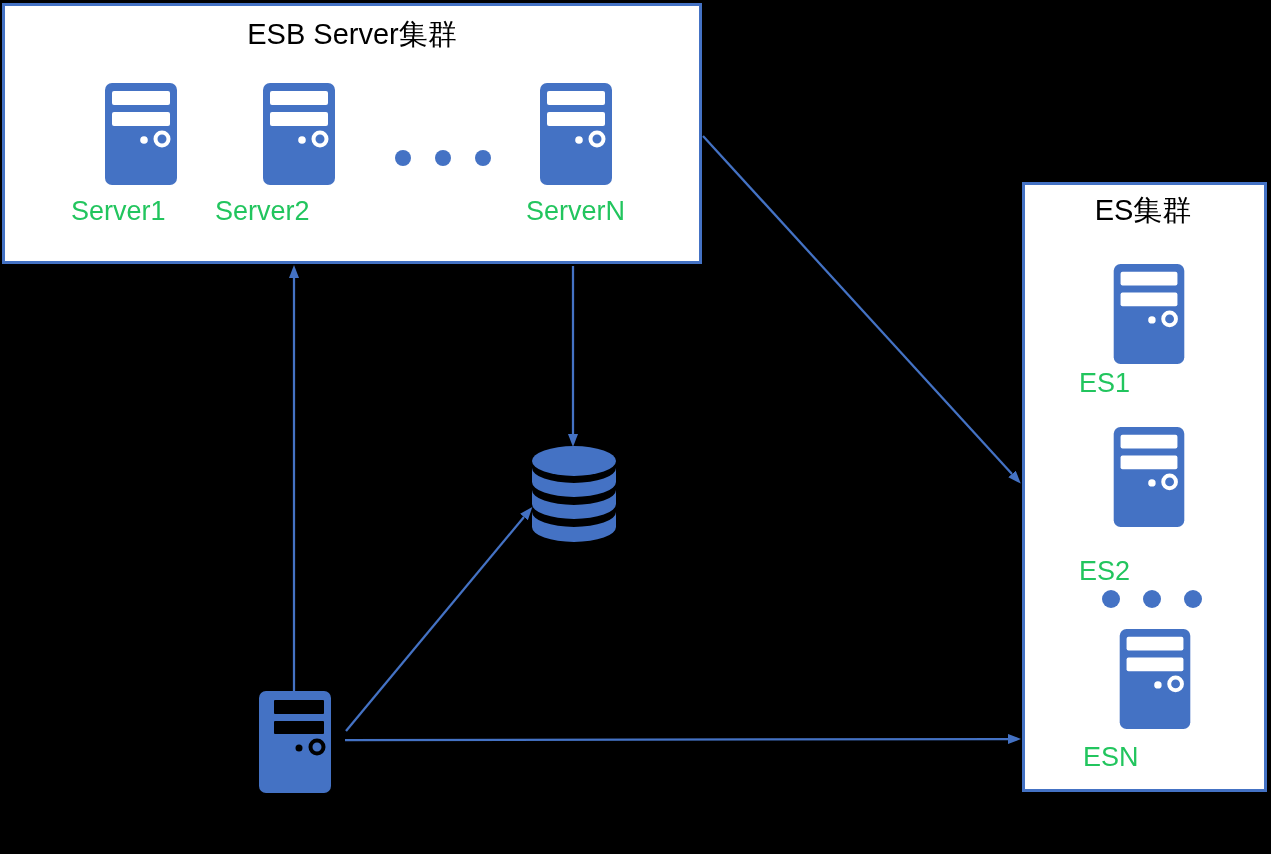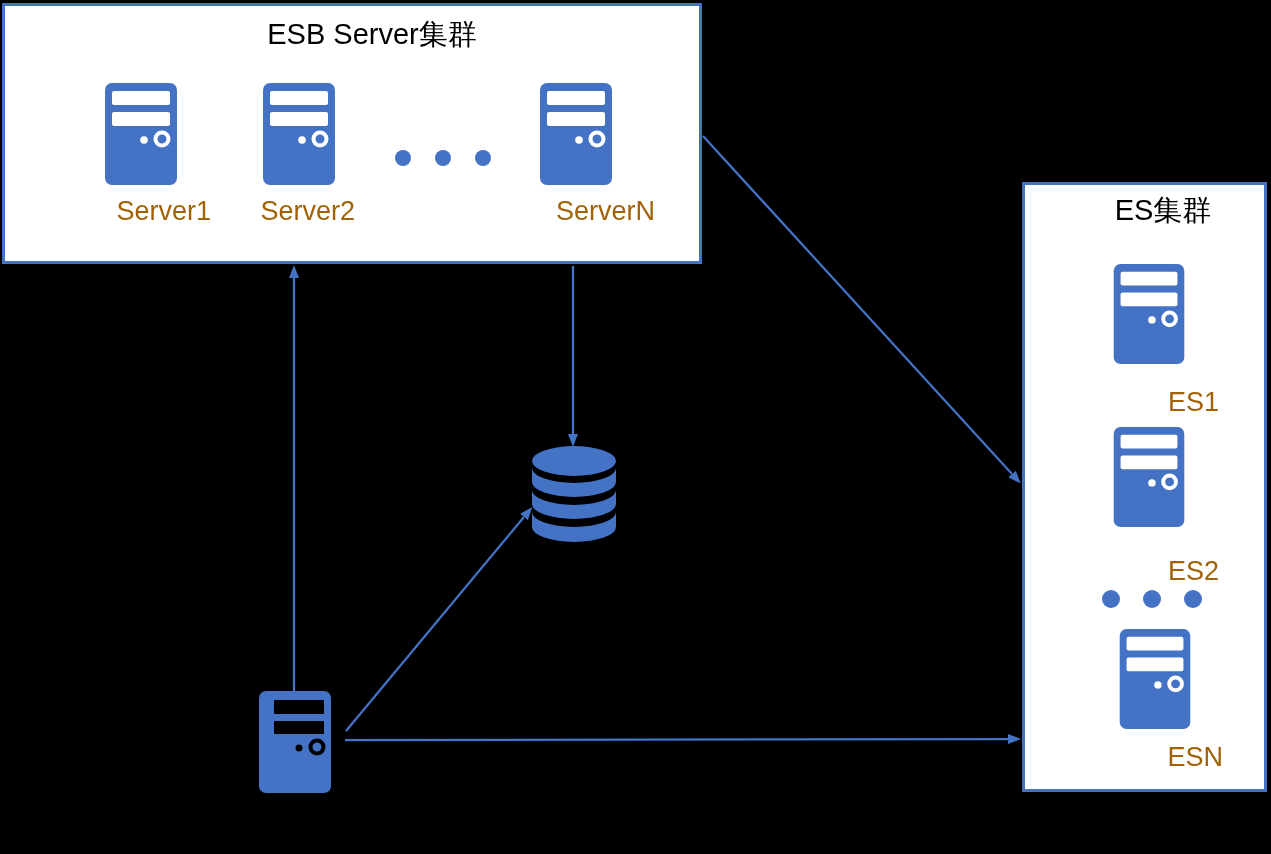--- a/index.html
+++ b/index.html
@@ -7,24 +7,24 @@
     width:1271px;height:854px;position:relative;overflow:hidden;
     background:#000000;
     font-family:"Liberation Sans",sans-serif;
   }
   .box{
     position:absolute;background:#ffffff;
     border:3px solid #4472C4;box-sizing:border-box;
   }
   .title{
     position:absolute;text-align:center;color:#000;
-    font-size:29px;line-height:34px;white-space:nowrap;padding-left:20px;
+    font-size:29px;line-height:34px;white-space:nowrap;
   }
   .label{
-    position:absolute;text-align:right;color:#a16207;
+    position:absolute;text-align:left;color:#22c55e;
     font-size:27px;line-height:30px;white-space:nowrap;
   }
   .icon{position:absolute;display:block}
   .dot{position:absolute;border-radius:50%;background:#4472C4}
   .dot16{width:16px;height:16px}
   .dot18{width:18px;height:18px}
   .arrows{position:absolute;left:0;top:0;pointer-events:none}
 </style>
 </head>
 <body>
@@ -66,29 +66,29 @@
 <svg class="icon" style="left:540px;top:83px" width="72" height="102">
     <use href="#srv-light"></use>
   </svg>
 
 <div class="dot dot16" style="left:395px;top:150px"></div>
 <div class="dot dot16" style="left:435px;top:150px"></div>
 <div class="dot dot16" style="left:475px;top:150px"></div>
 
 <div class="label" style="left:71px;top:196px;width:140px">Server1</div>
 <div class="label" style="left:215px;top:196px;width:140px">Server2</div>
-<div class="label" style="left:515px;top:196px;width:140px">ServerN</div>
+<div class="label" style="left:526px;top:196px;width:140px">ServerN</div>
 
 <div class="box" style="left:1022px;top:182px;width:245px;height:610px"></div>
 <div class="title" style="left:1022px;top:193px;width:242px">ES集群</div>
 
 <svg class="icon" style="left:1113px;top:264px" width="72" height="100" viewBox="0 0 72 102">
     <use href="#srv-light"></use>
   </svg>
-<div class="label" style="left:1079px;top:387px;width:140px">ES1</div>
+<div class="label" style="left:1079px;top:368px;width:140px">ES1</div>
 
 <svg class="icon" style="left:1113px;top:427px" width="72" height="100" viewBox="0 0 72 102">
     <use href="#srv-light"></use>
   </svg>
 <div class="label" style="left:1079px;top:556px;width:140px">ES2</div>
 
 <div class="dot dot18" style="left:1102px;top:590px"></div>
 <div class="dot dot18" style="left:1143px;top:590px"></div>
 <div class="dot dot18" style="left:1184px;top:590px"></div>
 

